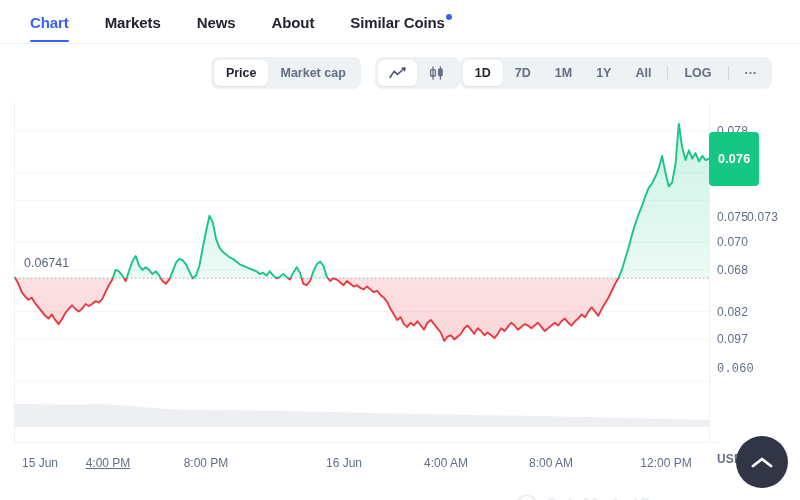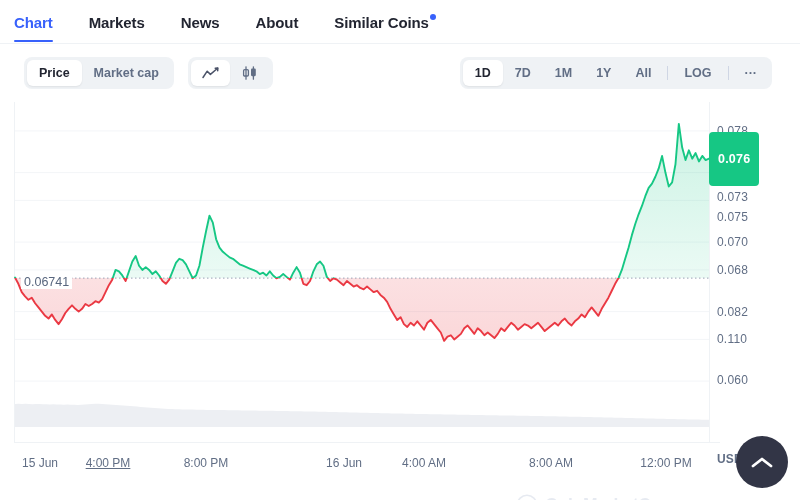--- a/index.html
+++ b/index.html
@@ -9,21 +9,21 @@
     font-family: "Liberation Sans", sans-serif;
     overflow: hidden;
   }
 
   
   .tabbar {
     position: relative;
     height: 44px;
     display: flex;
     align-items: flex-start;
-    padding: 14px 0 0 8px;
+    padding: 14px 0 0 24px;
     gap: 0;
   }
   .tabbar::after {
     content: "";
     position: absolute;
     left: 0; right: 0; bottom: 0;
     height: 1px;
     background: #eff2f5;
   }
   .tab {
@@ -55,21 +55,21 @@
     margin-left: 1px;
     position: relative;
     top: -2px;
   }
 
   
   .toolbar {
     height: 58px;
     display: flex;
     align-items: center;
-    justify-content: space-between;
+    justify-content: flex-end;
     padding: 0 28px 0 24px;
   }
   .toolbar-left { display: flex; align-items: center; gap: 14px; }
   .seg {
     display: flex;
     align-items: center;
     background: #eff2f5;
     border-radius: 8px;
     padding: 3px;
     height: 32px;
@@ -321,48 +321,48 @@
       <path id="line-up" fill="none" stroke="#16c784" stroke-width="1.9" stroke-linejoin="round" stroke-linecap="round" d="M15.00 175.55 L18.35 181.81 L21.71 190.15 L25.06 194.32 L28.41 197.80 L31.76 195.71 L35.12 201.28 L38.47 205.45 L41.82 209.62 L45.17 213.79 L48.53 216.57 L51.88 212.40 L55.23 217.96 L58.58 222.13 L61.94 217.27 L65.29 211.01 L68.64 206.84 L72.00 203.36 L75.35 206.84 L78.70 209.62 L82.05 206.84 L85.41 201.97 L88.76 204.06 L92.11 201.97 L95.46 199.19 L98.82 200.58 L102.17 197.10 L105.52 190.15 L108.87 183.20 L112.23 177.64 L115.58 167.90 L118.93 169.30 L122.29 173.47 L125.64 179.03 L128.99 169.30 L132.34 159.56 L135.70 154.00 L139.05 163.73 L142.40 167.90 L145.75 165.12 L149.11 167.90 L152.46 172.08 L155.81 169.30 L159.16 173.47 L162.52 179.03 L165.87 181.81 L169.22 177.64 L172.57 169.30 L175.93 160.95 L179.28 156.78 L182.63 158.17 L185.99 162.34 L189.34 169.30 L192.69 176.25 L196.04 173.47 L199.40 163.73 L202.75 145.66 L206.10 128.97 L209.45 113.68 L212.81 120.63 L216.16 137.31 L219.51 145.66 L222.86 149.83 L226.22 152.61 L229.57 155.39 L232.92 156.78 L236.28 159.56 L239.63 162.34 L242.98 163.73 L246.33 165.12 L249.69 166.51 L253.04 167.90 L256.39 169.30 L259.74 172.08 L263.10 170.69 L266.45 173.47 L269.80 169.30 L273.15 173.47 L276.51 176.25 L279.86 174.86 L283.21 172.08 L286.57 174.86 L289.92 177.64 L293.27 170.69 L296.62 165.12 L299.98 170.69 L303.33 181.81 L306.68 183.20 L310.03 179.03 L313.39 169.30 L316.74 162.34 L320.09 159.56 L323.44 163.73 L326.80 174.86 L330.15 179.03 L333.50 176.25 L336.86 177.64 L340.21 180.42 L343.56 183.20 L346.91 179.03 L350.27 181.81 L353.62 184.59 L356.97 183.20 L360.32 185.98 L363.68 187.37 L367.03 184.59 L370.38 187.37 L373.73 190.15 L377.09 188.76 L380.44 192.93 L383.79 195.71 L387.14 199.89 L390.50 206.84 L393.85 212.40 L397.20 217.96 L400.56 215.18 L403.91 222.13 L407.26 224.91 L410.61 220.74 L413.97 223.52 L417.32 219.35 L420.67 223.52 L424.02 227.70 L427.38 220.74 L430.73 217.96 L434.08 222.13 L437.43 226.30 L440.79 230.48 L444.14 238.82 L447.49 234.65 L450.85 233.26 L454.20 237.43 L457.55 234.65 L460.90 231.87 L464.26 226.30 L467.61 223.52 L470.96 227.70 L474.31 231.87 L477.67 226.30 L481.02 229.09 L484.37 233.26 L487.72 230.48 L491.08 233.26 L494.43 236.04 L497.78 231.87 L501.14 226.30 L504.49 229.09 L507.84 224.91 L511.19 220.74 L514.55 223.52 L517.90 227.70 L521.25 224.91 L524.60 222.13 L527.96 223.52 L531.31 226.30 L534.66 223.52 L538.01 220.74 L541.37 224.91 L544.72 229.09 L548.07 226.30 L551.43 223.52 L554.78 220.74 L558.13 223.52 L561.48 219.35 L564.84 216.57 L568.19 220.74 L571.54 223.52 L574.89 219.35 L578.25 216.57 L581.60 212.40 L584.95 215.18 L588.30 209.62 L591.66 205.45 L595.01 209.62 L598.36 213.79 L601.71 206.84 L605.07 201.28 L608.42 195.71 L611.77 188.76 L615.13 181.81 L618.48 176.11 L621.83 167.90 L625.18 156.78 L628.54 145.66 L631.89 133.14 L635.24 122.02 L638.59 112.29 L641.95 103.94 L645.30 94.21 L648.65 85.87 L652.00 81.70 L655.36 74.74 L658.71 66.40 L662.06 53.89 L665.42 70.57 L668.77 84.48 L672.12 80.30 L675.47 62.23 L678.83 21.90 L682.18 45.54 L685.53 58.06 L688.88 48.32 L692.24 56.67 L695.59 51.10 L698.94 59.45 L702.29 53.89 L705.65 58.06 L709.00 56.67 "></path>
     </g>
     <g clip-path="url(#clipBelow)">
       <path id="line-down" fill="none" stroke="#ea3943" stroke-width="1.9" stroke-linejoin="round" stroke-linecap="round" d="M15.00 175.55 L18.35 181.81 L21.71 190.15 L25.06 194.32 L28.41 197.80 L31.76 195.71 L35.12 201.28 L38.47 205.45 L41.82 209.62 L45.17 213.79 L48.53 216.57 L51.88 212.40 L55.23 217.96 L58.58 222.13 L61.94 217.27 L65.29 211.01 L68.64 206.84 L72.00 203.36 L75.35 206.84 L78.70 209.62 L82.05 206.84 L85.41 201.97 L88.76 204.06 L92.11 201.97 L95.46 199.19 L98.82 200.58 L102.17 197.10 L105.52 190.15 L108.87 183.20 L112.23 177.64 L115.58 167.90 L118.93 169.30 L122.29 173.47 L125.64 179.03 L128.99 169.30 L132.34 159.56 L135.70 154.00 L139.05 163.73 L142.40 167.90 L145.75 165.12 L149.11 167.90 L152.46 172.08 L155.81 169.30 L159.16 173.47 L162.52 179.03 L165.87 181.81 L169.22 177.64 L172.57 169.30 L175.93 160.95 L179.28 156.78 L182.63 158.17 L185.99 162.34 L189.34 169.30 L192.69 176.25 L196.04 173.47 L199.40 163.73 L202.75 145.66 L206.10 128.97 L209.45 113.68 L212.81 120.63 L216.16 137.31 L219.51 145.66 L222.86 149.83 L226.22 152.61 L229.57 155.39 L232.92 156.78 L236.28 159.56 L239.63 162.34 L242.98 163.73 L246.33 165.12 L249.69 166.51 L253.04 167.90 L256.39 169.30 L259.74 172.08 L263.10 170.69 L266.45 173.47 L269.80 169.30 L273.15 173.47 L276.51 176.25 L279.86 174.86 L283.21 172.08 L286.57 174.86 L289.92 177.64 L293.27 170.69 L296.62 165.12 L299.98 170.69 L303.33 181.81 L306.68 183.20 L310.03 179.03 L313.39 169.30 L316.74 162.34 L320.09 159.56 L323.44 163.73 L326.80 174.86 L330.15 179.03 L333.50 176.25 L336.86 177.64 L340.21 180.42 L343.56 183.20 L346.91 179.03 L350.27 181.81 L353.62 184.59 L356.97 183.20 L360.32 185.98 L363.68 187.37 L367.03 184.59 L370.38 187.37 L373.73 190.15 L377.09 188.76 L380.44 192.93 L383.79 195.71 L387.14 199.89 L390.50 206.84 L393.85 212.40 L397.20 217.96 L400.56 215.18 L403.91 222.13 L407.26 224.91 L410.61 220.74 L413.97 223.52 L417.32 219.35 L420.67 223.52 L424.02 227.70 L427.38 220.74 L430.73 217.96 L434.08 222.13 L437.43 226.30 L440.79 230.48 L444.14 238.82 L447.49 234.65 L450.85 233.26 L454.20 237.43 L457.55 234.65 L460.90 231.87 L464.26 226.30 L467.61 223.52 L470.96 227.70 L474.31 231.87 L477.67 226.30 L481.02 229.09 L484.37 233.26 L487.72 230.48 L491.08 233.26 L494.43 236.04 L497.78 231.87 L501.14 226.30 L504.49 229.09 L507.84 224.91 L511.19 220.74 L514.55 223.52 L517.90 227.70 L521.25 224.91 L524.60 222.13 L527.96 223.52 L531.31 226.30 L534.66 223.52 L538.01 220.74 L541.37 224.91 L544.72 229.09 L548.07 226.30 L551.43 223.52 L554.78 220.74 L558.13 223.52 L561.48 219.35 L564.84 216.57 L568.19 220.74 L571.54 223.52 L574.89 219.35 L578.25 216.57 L581.60 212.40 L584.95 215.18 L588.30 209.62 L591.66 205.45 L595.01 209.62 L598.36 213.79 L601.71 206.84 L605.07 201.28 L608.42 195.71 L611.77 188.76 L615.13 181.81 L618.48 176.11 L621.83 167.90 L625.18 156.78 L628.54 145.66 L631.89 133.14 L635.24 122.02 L638.59 112.29 L641.95 103.94 L645.30 94.21 L648.65 85.87 L652.00 81.70 L655.36 74.74 L658.71 66.40 L662.06 53.89 L665.42 70.57 L668.77 84.48 L672.12 80.30 L675.47 62.23 L678.83 21.90 L682.18 45.54 L685.53 58.06 L688.88 48.32 L692.24 56.67 L695.59 51.10 L698.94 59.45 L702.29 53.89 L705.65 58.06 L709.00 56.67 "></path>
     </g>
   </svg>
 
   <div id="ylabels">
       <div class="ylabel" style="top: 28.9px; text-align: right;">0.078</div>
       <div class="ylabel" style="top: 70.6px; margin-top: 44px;">0.075</div>
-      <div class="ylabel" style="top: 95px;">0.073</div>
+      <div class="ylabel" style="top: 115px; margin-left: 30px;">0.073</div>
       <div class="ylabel" style="top: 140.1px;">0.070</div>
       <div class="ylabel" style="top: 167.9px; text-align: right;">0.068</div>
       <div class="ylabel" style="top: 209.6px;">0.082</div>
-      <div class="ylabel" style="top: 237.4px;">0.110</div>
-      <div class="ylabel" style="top: 278px;">0.060</div>
+      <div class="ylabel" style="top: 237.4px;">0.097</div>
+      <div class="ylabel" style="top: 267px; font-family: Liberation Mono, monospace;">0.060</div>
     </div>
 
   <div class="pricebadge" id="pricebadge" style="top: 56.7px;">0.076</div>
-  <div class="reflabel" id="reflabel" style="top: 180px;">0.06741</div>
+  <div class="reflabel" id="reflabel" style="top: 161px;">0.06741</div>
 
   <div class="watermark">
     <svg width="22" height="22" viewBox="0 0 24 24">
       <circle cx="12" cy="12" r="10.6" fill="none" stroke="#cfd6e4" stroke-width="1.7"></circle>
       <path d="M6.2 13.9 L9.1 9.3 L11.6 12.9 L14.2 9.3 L17.6 13.9" fill="none" stroke="#cfd6e4" stroke-width="1.7" stroke-linecap="round" stroke-linejoin="round"></path>
       <path d="M6.2 13.9 V11.4 M17.6 13.9 V11.4" fill="none" stroke="#cfd6e4" stroke-width="1.7" stroke-linecap="round"></path>
     </svg>
     <span class="watermark-text">CoinMarketCap</span>
   </div>
 </div>
 
 <div class="xaxis">
   <div id="xlabels">
       <div class="xlabel" style="left: 40px;">15 Jun</div>
       <div class="xlabel" style="left: 108px; text-decoration: underline;">4:00 PM</div>
       <div class="xlabel" style="left: 206px;">8:00 PM</div>
       <div class="xlabel" style="left: 344px;">16 Jun</div>
-      <div class="xlabel" style="left: 424px;">4:00 AM</div>
+      <div class="xlabel" style="left: 446px;">4:00 AM</div>
       <div class="xlabel" style="left: 551px;">8:00 AM</div>
       <div class="xlabel" style="left: 666px;">12:00 PM</div>
     </div>
   <div class="ylabel usd" style="left:717px; top:10px; transform:none;">USD</div>
 </div>
 
 <div class="scrolltop">
   <svg width="24" height="15" viewBox="0 0 24 15" fill="none">
     <path d="M3 11 L12 4 L21 11" stroke="#ffffff" stroke-width="2.8" stroke-linecap="round" stroke-linejoin="round"></path>
   </svg>

